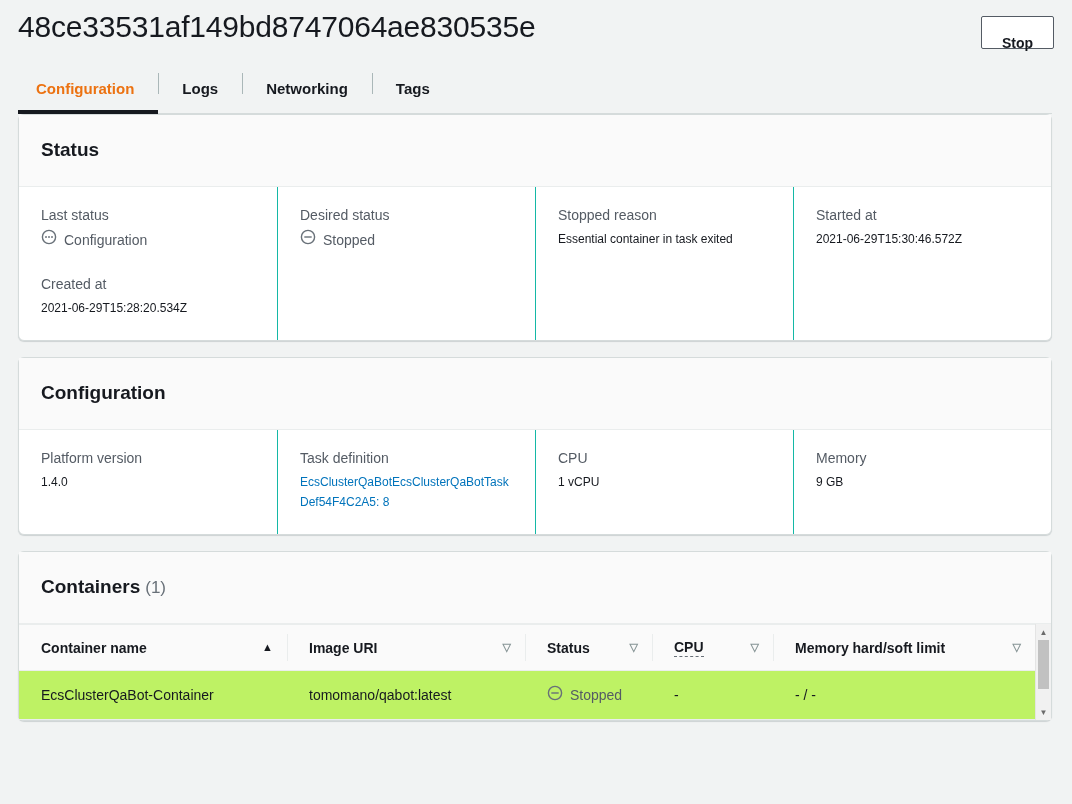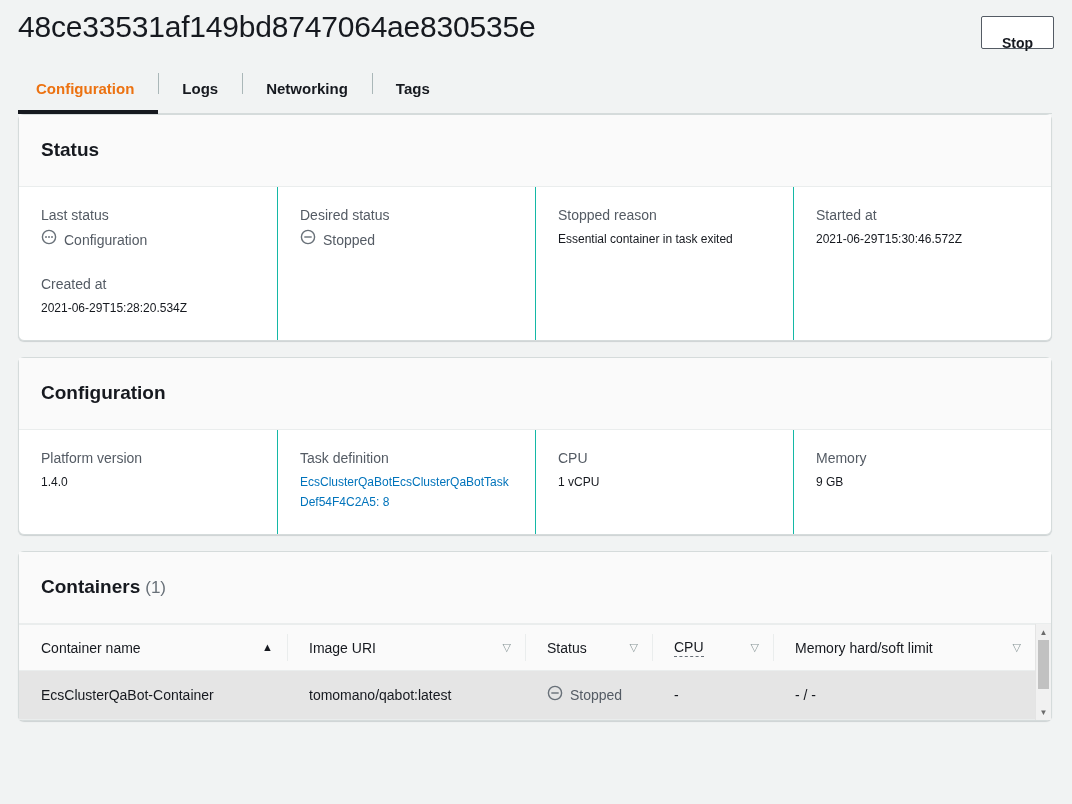--- a/index.html
+++ b/index.html
@@ -173,21 +173,21 @@
     border-collapse: collapse;
     table-layout: fixed;
   }
   table.data-table thead th {
     background: #fafafa;
     border-top: 1px solid #eaeded;
     border-bottom: 1px solid #eaeded;
     padding: 0 14px 0 22px;
     height: 46px;
     font-size: 14px;
-    font-weight: normal;
+    font-weight: bold;
     color: #16191f;
     text-align: left;
     vertical-align: middle;
     position: relative;
     cursor: pointer;
   }
   table.data-table thead th + th::before {
     content: "";
     position: absolute;
     left: 0;
@@ -212,21 +212,21 @@
     color: #879596;
     flex: 0 0 auto;
   }
   .sort-icon.active { color: #16191f; }
   table.data-table tbody td {
     padding: 0 14px 0 22px;
     height: 49px;
     font-size: 14px;
     color: #16191f;
     vertical-align: middle;
-    background: #e5e5e5;
+    background: #bef264;
     border-bottom: 1px solid #eaeded;
   }
   td.status-cell .status-value { font-size: 14px; }
 
   
   .vscrollbar {
     flex: 0 0 16px;
     width: 16px;
     background: #fbfbfb;
     border-left: 1px solid #e4e4e4;

